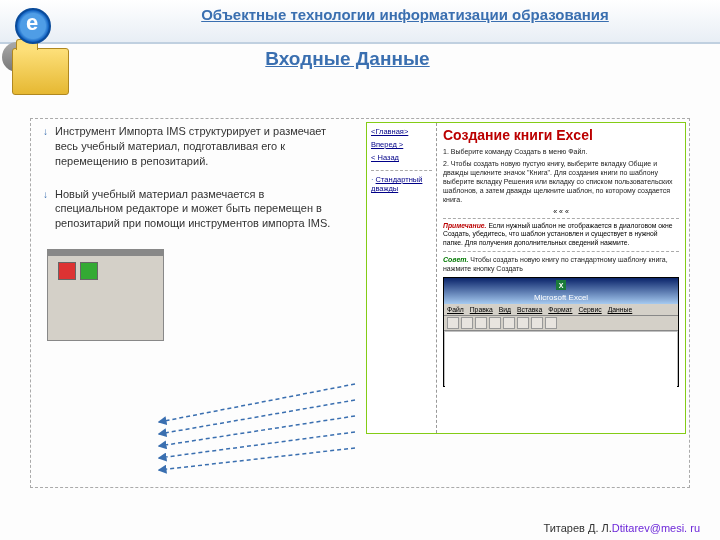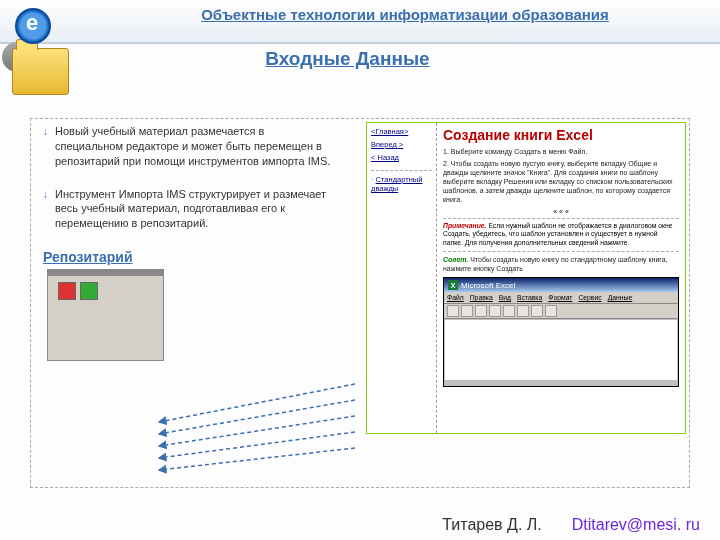--- a/index.html
+++ b/index.html
@@ -204,20 +204,21 @@
     position: relative;
   }
   .excel-title {
     background: linear-gradient(#0a246a, #a6caf0);
     color: #fff;
     font-size: 8px;
     padding: 2px 4px;
     display: flex;
     align-items: center;
     gap: 3px;
+    flex-direction: column;
   }
   .excel-title .xicon {
     width: 10px;
     height: 10px;
     background: #1a7a3a;
     color: #fff;
     font-size: 7px;
     font-weight: bold;
     display: inline-flex;
     align-items: center;
@@ -250,46 +251,44 @@
   .excel-grid {
     background: #fff;
     height: 60px;
     margin: 1px;
   }
 
   .footer {
     position: absolute;
     bottom: 6px;
     right: 20px;
-    font-size: 16px;
+    font-size: 11px;
     color: #333;
     display: flex;
     align-items: center;
-    gap: 30px;
   }
   .footer .email { color: #6d28d9; }
 </style>
 </head>
 <body>
 
 <div class="ie-icon"></div>
 <div class="tools-overlay"></div>
 <div class="folder-icon"></div>
 
 <div class="header-bar">
   <div class="title">Объектные технологии информатизации образования</div>
 </div>
 <div class="subtitle">Входные Данные</div>
 
 <div class="main-frame">
 
   <div class="bullets">
+    <div class="bullet-item">Инструмент Импорта IMS структурирует и размечает весь учебный материал, подготавливая его к перемещению в репозитарий.</div>
     <div class="bullet-item">Новый учебный материал размечается в специальном редакторе и может быть перемещен в репозитарий при помощи инструментов импорта IMS.</div>
-    <div class="bullet-item">Инструмент Импорта IMS структурирует и размечает весь учебный материал, подготавливая его к перемещению в репозитарий.</div>
-    <div class="repo-label">Репозитарий</div>
     <div class="repo-box">
       <div class="titlebar"></div>
       <div class="btn red"></div>
       <div class="btn green"></div>
     </div>
   </div>
 
   <div class="arrows">
     <svg viewBox="0 0 200 105">
       <defs>

